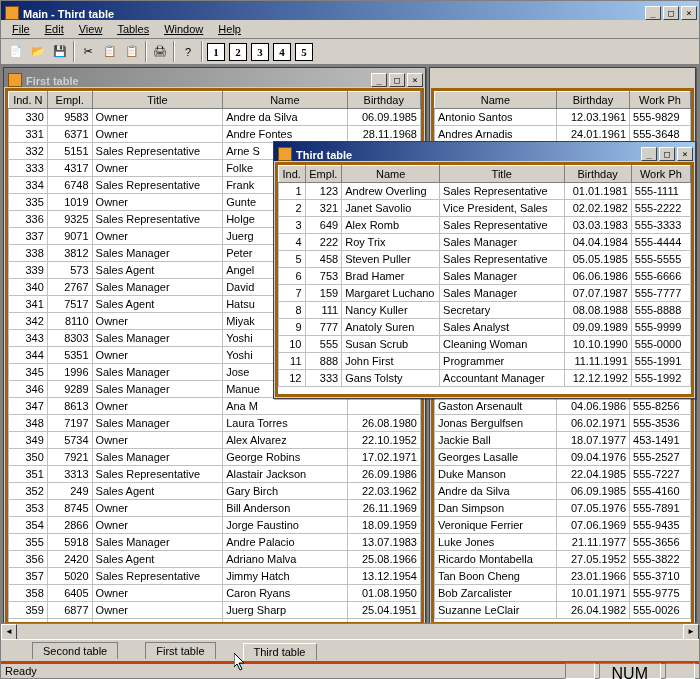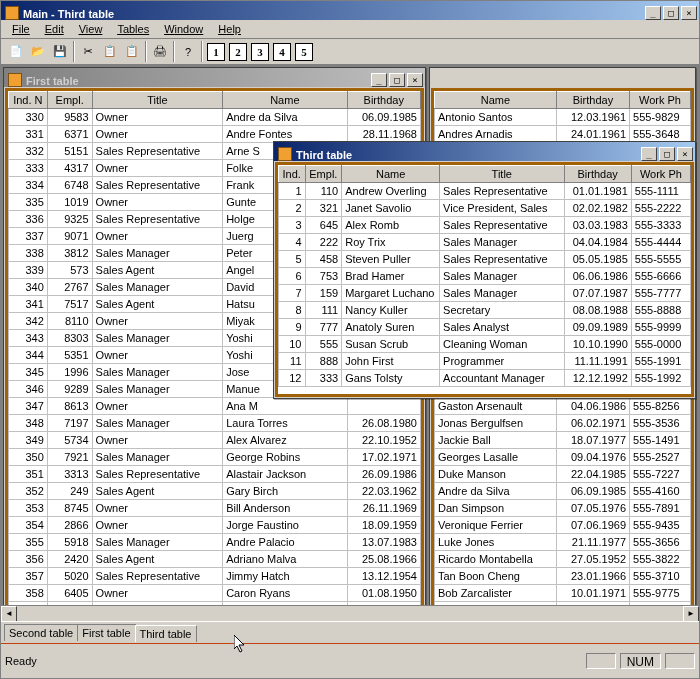--- a/index.html
+++ b/index.html
@@ -21,24 +21,24 @@
   .child { position:absolute; background:#d4d0c8; border:1px solid #404040; display:flex; flex-direction:column; box-shadow:1px 1px 0 rgba(0,0,0,0.3); }
   .child.inactive .titlebar { background:linear-gradient(to right,#808080,#c0c0c0); color:#d0d0d0; }
   .gridwrap { flex:1; overflow:hidden; background:#fff; border:3px solid #a16207; margin:1px; position:relative; }
   table { border-collapse:collapse; width:100%; table-layout:fixed; }
   th { background:#d4d0c8; border:1px solid #808080; border-top-color:#fff; border-left-color:#fff; font-weight:normal; padding:1px 3px; height:17px; text-align:center; overflow:hidden; white-space:nowrap; }
   td { border:1px solid #c0c0c0; padding:1px 3px; height:17px; overflow:hidden; white-space:nowrap; background:#fff; }
   td.r { text-align:right; }
   .hscroll { height:16px; background:#d4d0c8; border-top:1px solid #808080; display:flex; align-items:center; }
   .sbtn { width:16px; height:16px; background:#d4d0c8; border:1px solid #fff; border-right-color:#404040; border-bottom-color:#404040; font-size:8px; text-align:center; line-height:13px; }
   .tabrow { height:22px; background:#d4d0c8; border-top:1px solid #fff; display:flex; align-items:flex-start; padding:2px 3px 0; gap:0; }
-  .tab { padding:2px 4px; border:1px solid #808080; border-bottom:none; background:#d4d0c8; cursor:pointer; position:relative; margin-right:-1px; }
+  .tab { padding:2px 10px; border:1px solid #808080; border-bottom:none; background:#d4d0c8; cursor:pointer; position:relative; margin-right:-1px;margin-left:28px; }
   .tab.active { background:#d4d0c8; border-top:1px solid #fff; border-left:1px solid #fff; z-index:2; top:1px; }
-  .status { height:35px; background:#d4d0c8; border-top:1px solid #c2410c; display:flex; align-items:center; padding:0 4px; gap:4px; }
-  .statcell { border:1px solid #808080; border-top-color:#808080; border-left-color:#808080; border-right-color:#fff; border-bottom-color:#fff; padding:1px 6px; height:16px; font-size:12px; }
+  .status { height:17px; background:#d4d0c8; border-top:3px solid #c2410c; display:flex; align-items:center; padding:0 4px; gap:4px; }
+  .statcell { border:1px solid #808080; border-top-color:#808080; border-left-color:#808080; border-right-color:#fff; border-bottom-color:#fff; padding:1px 12px; height:16px; font-size:16px; }
   .cursor { position:absolute; left:233px; top:13px; width:12px; height:19px; pointer-events:none; z-index:5; }
 </style>
 </head>
 <body>
 
 <div class="app">
   <div class="titlebar">
     <div class="icon"></div>
     <div class="title">Main - Third table</div>
     <div class="winbtns">
@@ -448,21 +448,21 @@
                 <td>555-8256</td>
               </tr>
               <tr>
                 <td>Jonas Bergulfsen</td>
                 <td class="r">06.02.1971</td>
                 <td>555-3536</td>
               </tr>
               <tr>
                 <td>Jackie Ball</td>
                 <td class="r">18.07.1977</td>
-                <td>555-1491</td>
+                <td>453-1491</td>
               </tr>
               <tr>
                 <td>Georges Lasalle</td>
                 <td class="r">09.04.1976</td>
                 <td>555-2527</td>
               </tr>
               <tr>
                 <td>Duke Manson</td>
                 <td class="r">22.04.1985</td>
                 <td>555-7227</td>
@@ -538,37 +538,37 @@
             <th>Empl.</th>
             <th>Name</th>
             <th>Title</th>
             <th>Birthday</th>
             <th>Work Ph</th>
           </tr>
             </thead>
           <tbody id="tt-body">
               <tr>
                 <td class="r">1</td>
-                <td class="r">110</td>
+                <td class="r">123</td>
                 <td>Andrew Overling</td>
                 <td>Sales Representative</td>
                 <td class="r">01.01.1981</td>
                 <td>555-1111</td>
               </tr>
               <tr>
                 <td class="r">2</td>
                 <td class="r">321</td>
                 <td>Janet Savolio</td>
                 <td>Vice President, Sales</td>
                 <td class="r">02.02.1982</td>
                 <td>555-2222</td>
               </tr>
               <tr>
                 <td class="r">3</td>
-                <td class="r">645</td>
+                <td class="r">649</td>
                 <td>Alex Romb</td>
                 <td>Sales Representative</td>
                 <td class="r">03.03.1983</td>
                 <td>555-3333</td>
               </tr>
               <tr>
                 <td class="r">4</td>
                 <td class="r">222</td>
                 <td>Roy Trix</td>
                 <td>Sales Manager</td>

